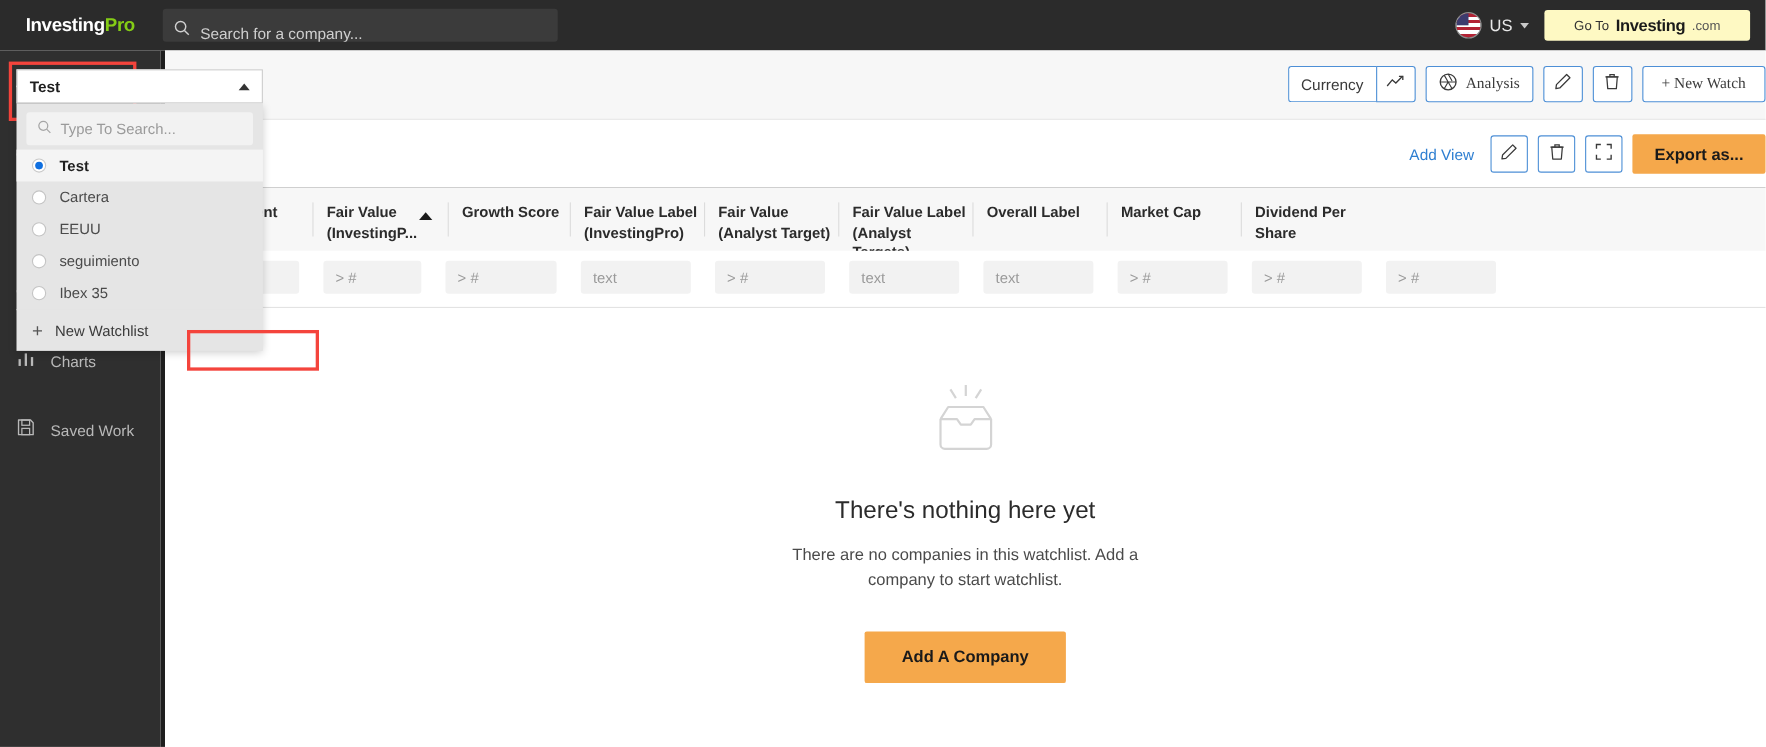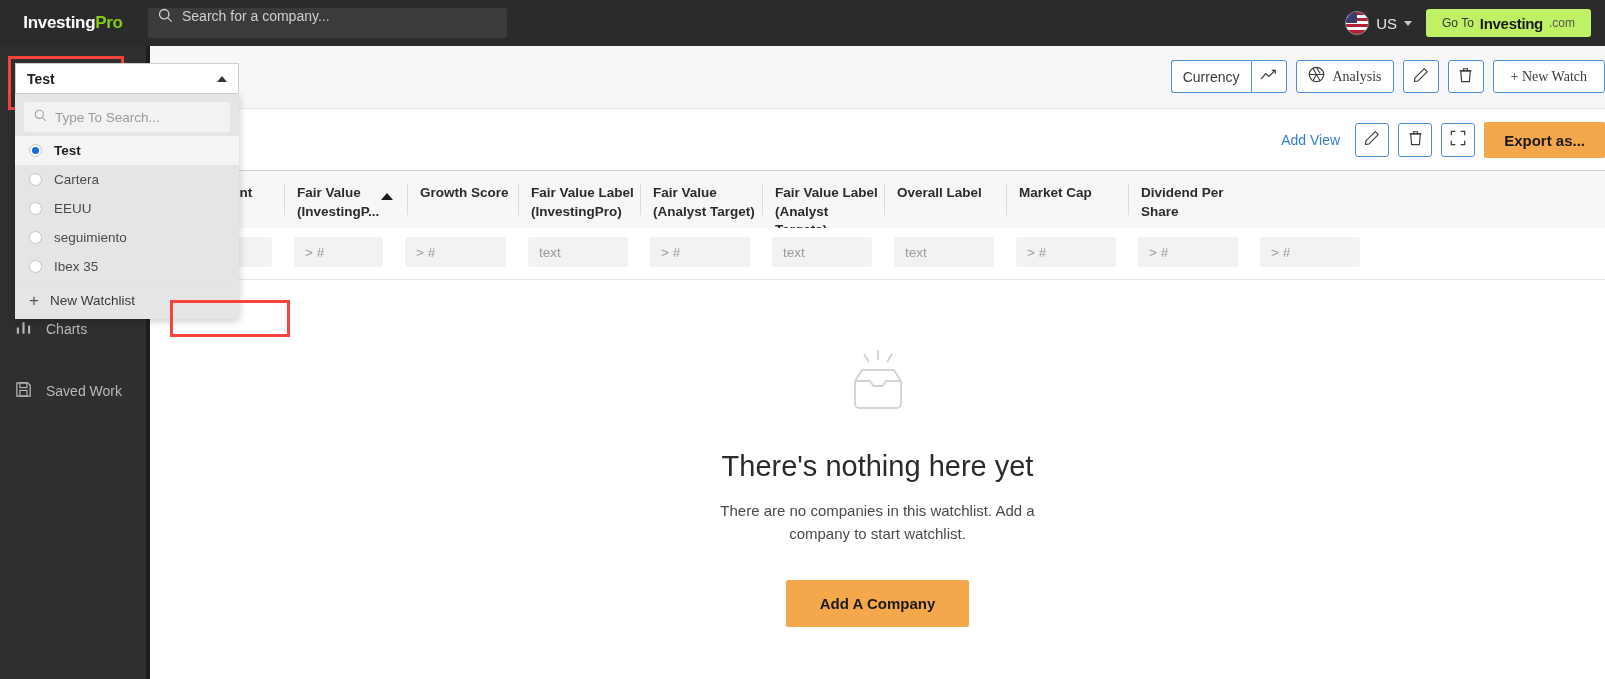--- a/index.html
+++ b/index.html
@@ -22,21 +22,21 @@
     font-size: 17px; font-weight: bold; letter-spacing: -0.3px;
   }
   .logo .w1 { color: #ffffff; }
   .logo .w2 { color: #84cc16; }
 
   .searchwrap {
     margin-left: 2px;
     width: 359px; height: 30px;
     background: #3b3b3b;
     border-radius: 3px;
-    display: flex; align-items: flex-start;
+    display: flex; align-items: flex-end;
     padding: 0 10px;
   }
   .searchwrap svg { flex: 0 0 auto; }
   .search-input {
     background: transparent; border: none; outline: none;
     color: #d8d8d8; font-size: 14px;
     font-family: "Liberation Sans", sans-serif;
     margin-left: 9px; width: 100%;
   }
   .search-input::placeholder { color: #cfcfcf; }
@@ -58,22 +58,22 @@
   .flag::before {
     content: ""; position: absolute; left: 0; top: 0;
     width: 11px; height: 11px; background: #3c3b6e;
   }
   .region-label { color: #e8e8e8; font-size: 15px; }
   .caret-down {
     width: 0; height: 0; border-left: 4px solid transparent;
     border-right: 4px solid transparent; border-top: 5px solid #c9c9c9;
   }
   .goto-btn {
-    background: #bef264; border-radius: 3px;
-    height: 28px; padding: 0 16px;
+    background: #fef9c3; border-radius: 3px;
+    height: 28px; padding: 0 27px;
     display: flex; align-items: center; gap: 6px; cursor: pointer;
   }
   .goto-pre { color: #333; font-size: 12px; }
   .goto-brand { font-size: 15px; font-weight: bold; color: #1a1a1a; letter-spacing: -0.3px; }
   .goto-com { font-size: 12px; color: #555; }
 
   
   .sidebar {
     position: absolute; top: 46px; left: 0; width: 146px; height: 633px;
     background: #2f2f2f;
@@ -181,21 +181,21 @@
     display: flex; align-items: center; padding: 0 11px;
     font-size: 13.5px; color: #9a9a9a; cursor: text;
   }
 
   
   .empty {
     position: absolute; top: 300px; left: 0; width: 1455px;
     display: flex; flex-direction: column; align-items: center;
   }
   .empty-title {
-    font-size: 29px; color: #2b2b2b; margin-top: 26px; font-weight: normal;
+    font-size: 22px; color: #2b2b2b; margin-top: 26px; font-weight: normal;
   }
   .empty-sub {
     font-size: 15px; color: #4a4a4a; margin-top: 17px;
     text-align: center; line-height: 1.5; width: 340px;
   }
   .btn-addcompany {
     margin-top: 35px; background: #f5a84b; border: none;
     color: #1a1a1a; font-weight: bold; font-size: 15px;
     padding: 15px 34px; cursor: pointer; border-radius: 2px;
     font-family: "Liberation Sans", sans-serif;

